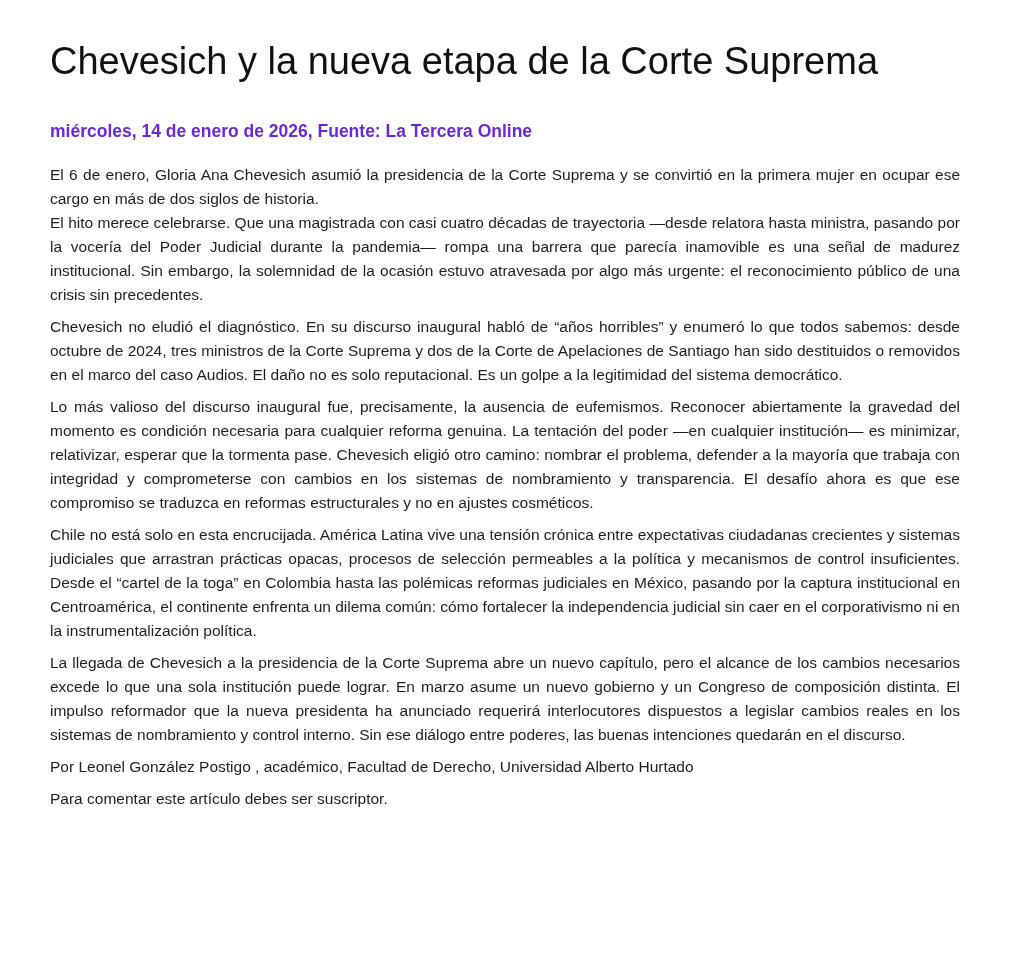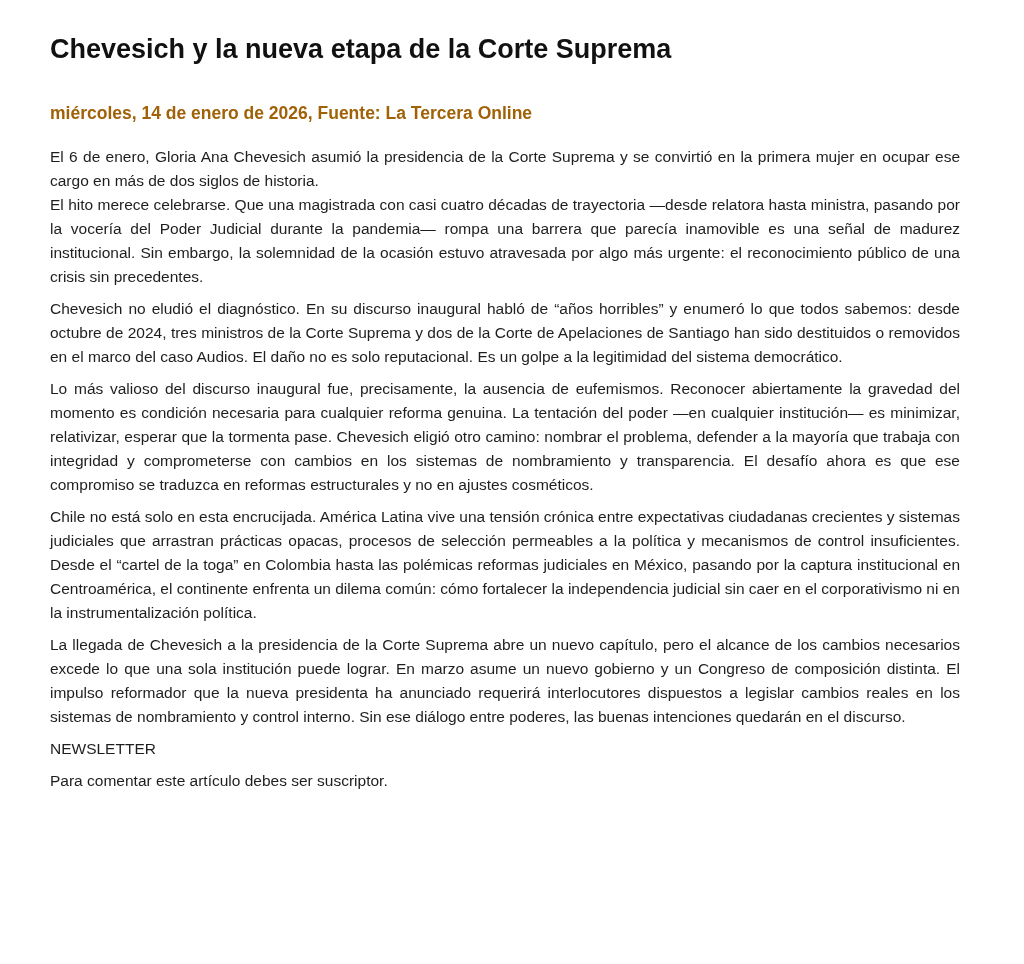--- a/index.html
+++ b/index.html
@@ -9,31 +9,31 @@
   }
   .page {
     width: 1024px;
     min-height: 964px;
     box-sizing: border-box;
     padding: 30px 50px 20px 50px;
     font-family: "Liberation Sans", sans-serif;
     color: #1e1e1e;
   }
   h1.title {
-    margin: 4px 0 38px 0;
-    font-size: 27px;
-    font-weight: 700;
+    margin: 10px 0 38px 0;
+    font-size: 38px;
+    font-weight: 400;
     color: #111111;
     letter-spacing: 0;
   }
   h2.dateline {
     margin: 0 0 21px 0;
     font-size: 17.5px;
     font-weight: 700;
-    color: #a16207;
+    color: #6d28d9;
   }
   .article-body p.para {
     margin: 0 14px 8px 0;
     font-size: 15.5px;
     line-height: 24px;
     color: #1e1e1e;
   }
   .article-body p.para.justify {
     text-align: justify;
     text-justify: inter-word;
@@ -50,16 +50,16 @@
 
   <h2 class="dateline">miércoles, 14 de enero de 2026, Fuente: La Tercera Online</h2>
 
   <div class="article-body">
       <p class="para justify tight">El 6 de enero, Gloria Ana Chevesich asumió la presidencia de la Corte Suprema y se convirtió en la primera mujer en ocupar ese cargo en más de dos siglos de historia.</p>
       <p class="para justify">El hito merece celebrarse. Que una magistrada con casi cuatro décadas de trayectoria —desde relatora hasta ministra, pasando por la vocería del Poder Judicial durante la pandemia— rompa una barrera que parecía inamovible es una señal de madurez institucional. Sin embargo, la solemnidad de la ocasión estuvo atravesada por algo más urgente: el reconocimiento público de una crisis sin precedentes.</p>
       <p class="para justify">Chevesich no eludió el diagnóstico. En su discurso inaugural habló de “años horribles” y enumeró lo que todos sabemos: desde octubre de 2024, tres ministros de la Corte Suprema y dos de la Corte de Apelaciones de Santiago han sido destituidos o removidos en el marco del caso Audios. El daño no es solo reputacional. Es un golpe a la legitimidad del sistema democrático.</p>
       <p class="para justify">Lo más valioso del discurso inaugural fue, precisamente, la ausencia de eufemismos. Reconocer abiertamente la gravedad del momento es condición necesaria para cualquier reforma genuina. La tentación del poder —en cualquier institución— es minimizar, relativizar, esperar que la tormenta pase. Chevesich eligió otro camino: nombrar el problema, defender a la mayoría que trabaja con integridad y comprometerse con cambios en los sistemas de nombramiento y transparencia. El desafío ahora es que ese compromiso se traduzca en reformas estructurales y no en ajustes cosméticos.</p>
       <p class="para justify">Chile no está solo en esta encrucijada. América Latina vive una tensión crónica entre expectativas ciudadanas crecientes y sistemas judiciales que arrastran prácticas opacas, procesos de selección permeables a la política y mecanismos de control insuficientes. Desde el “cartel de la toga” en Colombia hasta las polémicas reformas judiciales en México, pasando por la captura institucional en Centroamérica, el continente enfrenta un dilema común: cómo fortalecer la independencia judicial sin caer en el corporativismo ni en la instrumentalización política.</p>
       <p class="para justify">La llegada de Chevesich a la presidencia de la Corte Suprema abre un nuevo capítulo, pero el alcance de los cambios necesarios excede lo que una sola institución puede lograr. En marzo asume un nuevo gobierno y un Congreso de composición distinta. El impulso reformador que la nueva presidenta ha anunciado requerirá interlocutores dispuestos a legislar cambios reales en los sistemas de nombramiento y control interno. Sin ese diálogo entre poderes, las buenas intenciones quedarán en el discurso.</p>
-      <p class="para">NEWSLETTER</p>
+      <p class="para">Por Leonel González Postigo , académico, Facultad de Derecho, Universidad Alberto Hurtado</p>
       <p class="para">Para comentar este artículo debes ser suscriptor.</p>
     </div>
 </div>
 
 </body></html>

